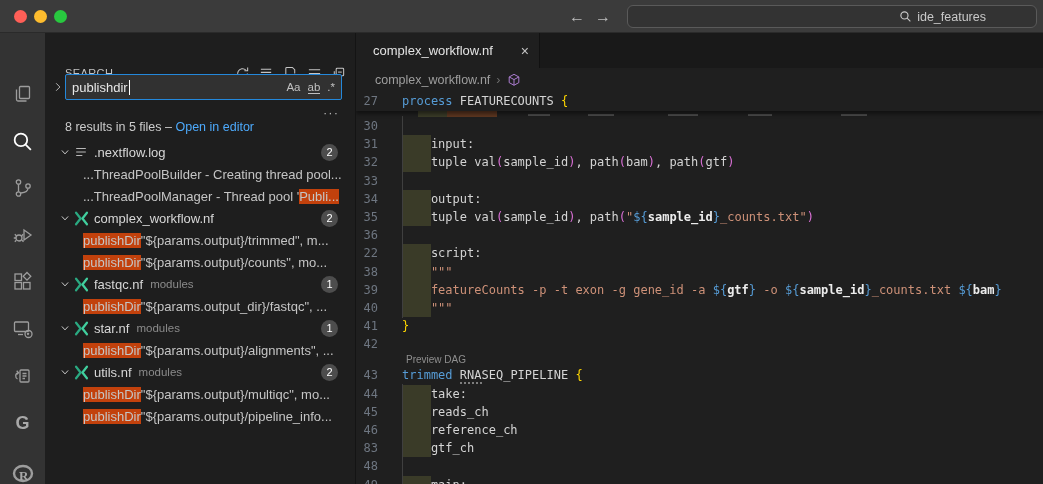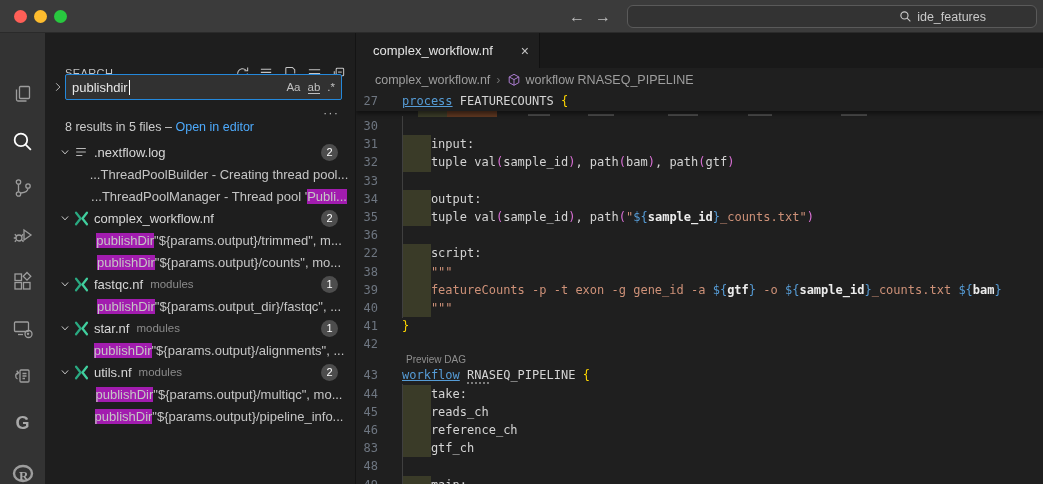--- a/index.html
+++ b/index.html
@@ -48,22 +48,22 @@
   .tree { position:absolute; top:108px; left:0; right:0; bottom:0; font-size:13px; overflow:hidden; }
   .trow { height:22px; display:flex; align-items:center; position:relative; }
   .trow .twist { width:16px; margin-left:12px; display:flex; justify-content:center; color:#cccccc; }
   .trow .ficon { width:16px; margin-right:5px; display:flex; justify-content:center; }
   .fname { color:#d7d7d7; white-space:nowrap; }
   .fdesc { color:#8b8b8b; font-size:11.5px; margin-left:7px; }
   .badge { position:absolute; right:17px; top:2.5px; min-width:17px; height:17px; border-radius:9px;
            background:#4d4d4d; color:#ffffff; font-size:11px; display:flex; align-items:center;
            justify-content:center; padding:0 4px; }
   .mrow { height:22px; display:flex; align-items:center; padding-left:38px; color:#c5c5c5;
-          white-space:nowrap; overflow:hidden;justify-content:center; }
-  .mseg.hl { background:#a21caf; }
+          white-space:nowrap; overflow:hidden; }
+  .mseg.hl { background:#c2410c; }
 
   
   .editor { position:absolute; top:33px; left:355px; right:0; bottom:0; background:#1f1f1f;
             border-left:1px solid #141414; }
   .tabstrip { position:absolute; top:0; left:0; right:0; height:35px; background:#191919; }
   .tab { position:absolute; top:0; left:0; width:184px; height:35px; background:#1f1f1f;
          border-right:1px solid #111111; display:flex; align-items:center; padding:0 10px; gap:7px; }
   .tab-label { color:#e3e3e3; font-size:13px; }
   .tab-close { margin-left:auto; color:#c5c5c5; font-size:14px; }
   .breadcrumbs { position:absolute; top:35px; left:0; right:0; height:24px; display:flex; align-items:center;
@@ -72,21 +72,21 @@
   .bc-item { display:flex; align-items:center; gap:5px; }
 
   .codearea { position:absolute; top:59px; left:0; right:0; bottom:0; overflow:hidden;
               font-family:"DejaVu Sans Mono", monospace; font-size:12px; line-height:18.2px; }
   .cl { height:18.2px; display:flex; }
   .ln { width:46px; text-align:right; padding-right:24px; color:#6e7681; flex:none; }
   .code { position:relative; white-space:pre; flex:1; color:#d4d4d4; }
   .cl.ib .code::before { content:""; position:absolute; left:0; top:0; bottom:0; width:29px; background:#3a3b28; }
   .cl.g .code::after { content:""; position:absolute; left:0; top:-1px; bottom:-1px; border-left:1px solid #3f3f3f; }
   .code span { position:relative; }
-  .tk-k { color:#569cd6;text-decoration:underline; }
+  .tk-k { color:#569cd6; }
   .tk-p { color:#d4d4d4; }
   .tk-b { color:#ffd700; }
   .tk-n { color:#da70d6; }
   .tk-s { color:#ce9178; }
   .tk-i { color:#569cd6; }
   .tk-v { color:#ececec; font-weight:bold; }
   .tk-h { color:#d4d4d4; border-bottom:2px dotted #7d7d7d; }
 
   .sticky { position:absolute; top:0; left:0; right:0; height:19px; background:#1f1f1f; z-index:5;
             box-shadow:0 3px 4px rgba(0,0,0,.45); }
@@ -361,21 +361,20 @@
         <span class="nf-ic"></span>
         <span>complex_workflow.nf</span>
       </span>
       <span class="bc-sep">›</span>
       <span class="bc-item">
         <svg width="14" height="14" viewBox="0 0 16 16">
           <polygon points="8,1.5 13.5,4.5 8,7.5 2.5,4.5" stroke="#b180d7" fill="none" stroke-width="1.1"></polygon>
           <polyline points="2.5,4.5 2.5,11 8,14 13.5,11 13.5,4.5" stroke="#b180d7" fill="none" stroke-width="1.1"></polyline>
           <line x1="8" y1="7.5" x2="8" y2="14" stroke="#b180d7" stroke-width="1.1"></line>
         </svg>
-        <span>workflow RNASEQ_PIPELINE</span>
       </span>
     </div>
     <div class="codearea" id="codearea">
       <div class="sticky" id="sticky">
           <div class="cl">
             <span class="ln">27</span>
             <span class="code"><span class="tk-k">process</span><span class="tk-p"> FEATURECOUNTS </span><span class="tk-b">{</span></span>
           </div>
         </div>
       <div class="sliver">
@@ -436,21 +435,21 @@
             <span class="ln">41</span>
             <span class="code"><span class="tk-b">}</span></span>
           </div>
           <div class="cl">
             <span class="ln">42</span>
             <span class="code"></span>
           </div>
           <div class="codelens">Preview DAG</div>
           <div class="cl">
             <span class="ln">43</span>
-            <span class="code"><span class="tk-k">workflow</span><span class="tk-p"> </span><span class="tk-h">RNA</span><span class="tk-p">SEQ_PIPELINE </span><span class="tk-b">{</span></span>
+            <span class="code"><span class="tk-k">trimmed</span><span class="tk-p"> </span><span class="tk-h">RNA</span><span class="tk-p">SEQ_PIPELINE </span><span class="tk-b">{</span></span>
           </div>
           <div class="cl g ib">
             <span class="ln">44</span>
             <span class="code"><span class="tk-p">    take:</span></span>
           </div>
           <div class="cl g ib">
             <span class="ln">45</span>
             <span class="code"><span class="tk-p">    reads_ch</span></span>
           </div>
           <div class="cl g ib">

